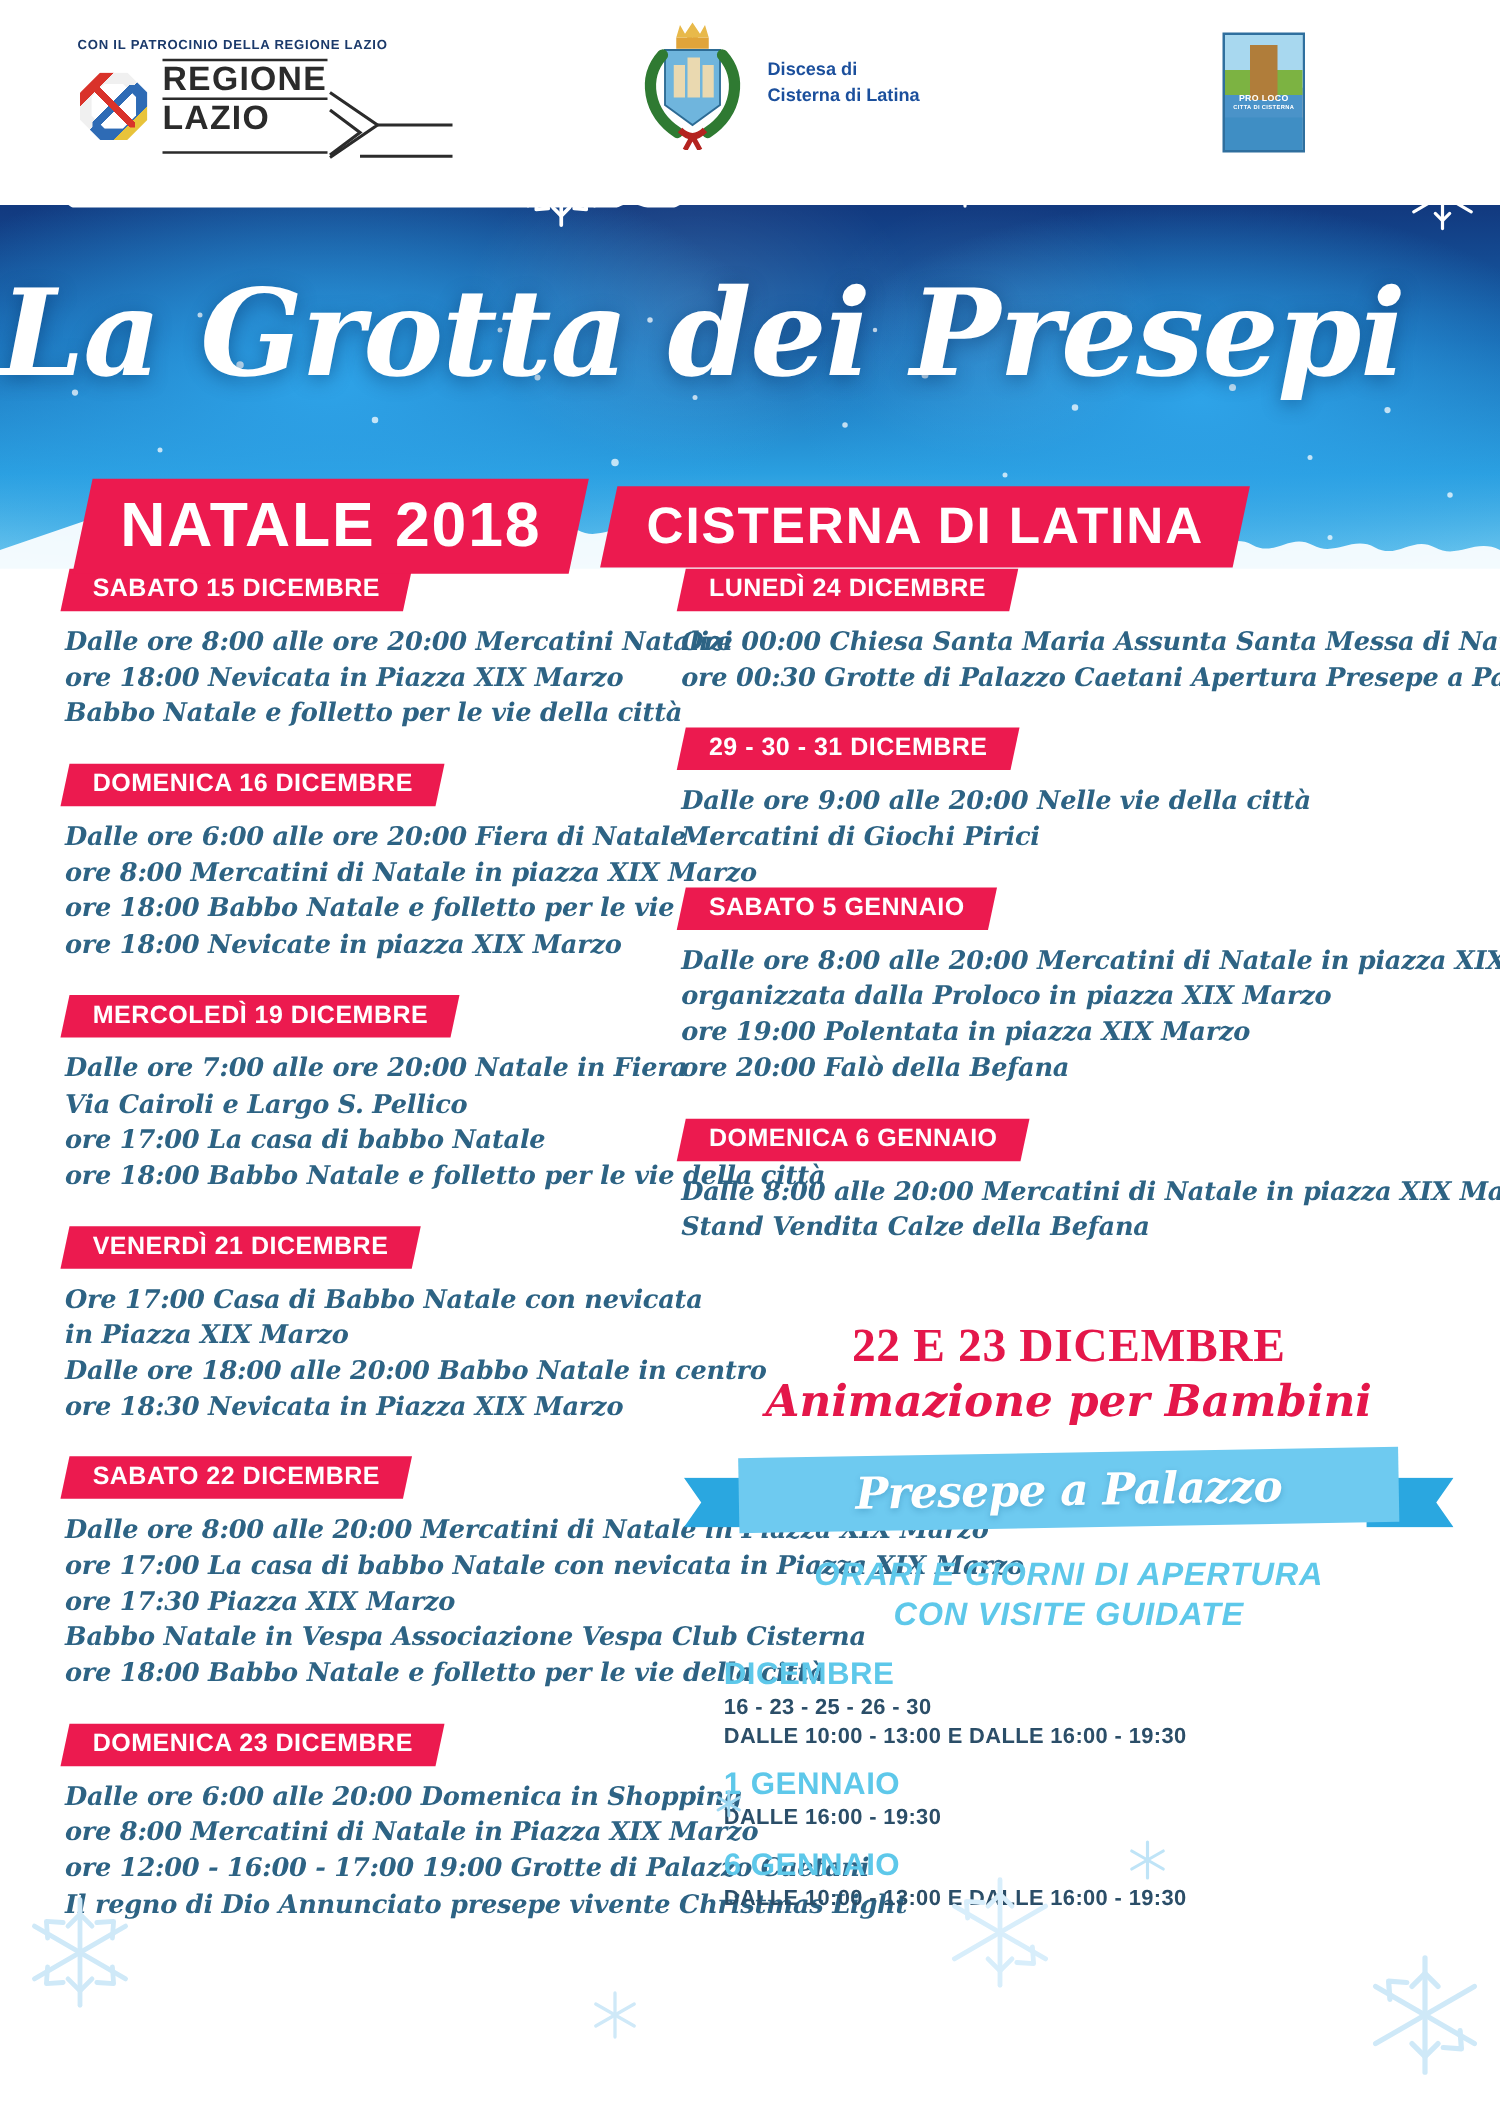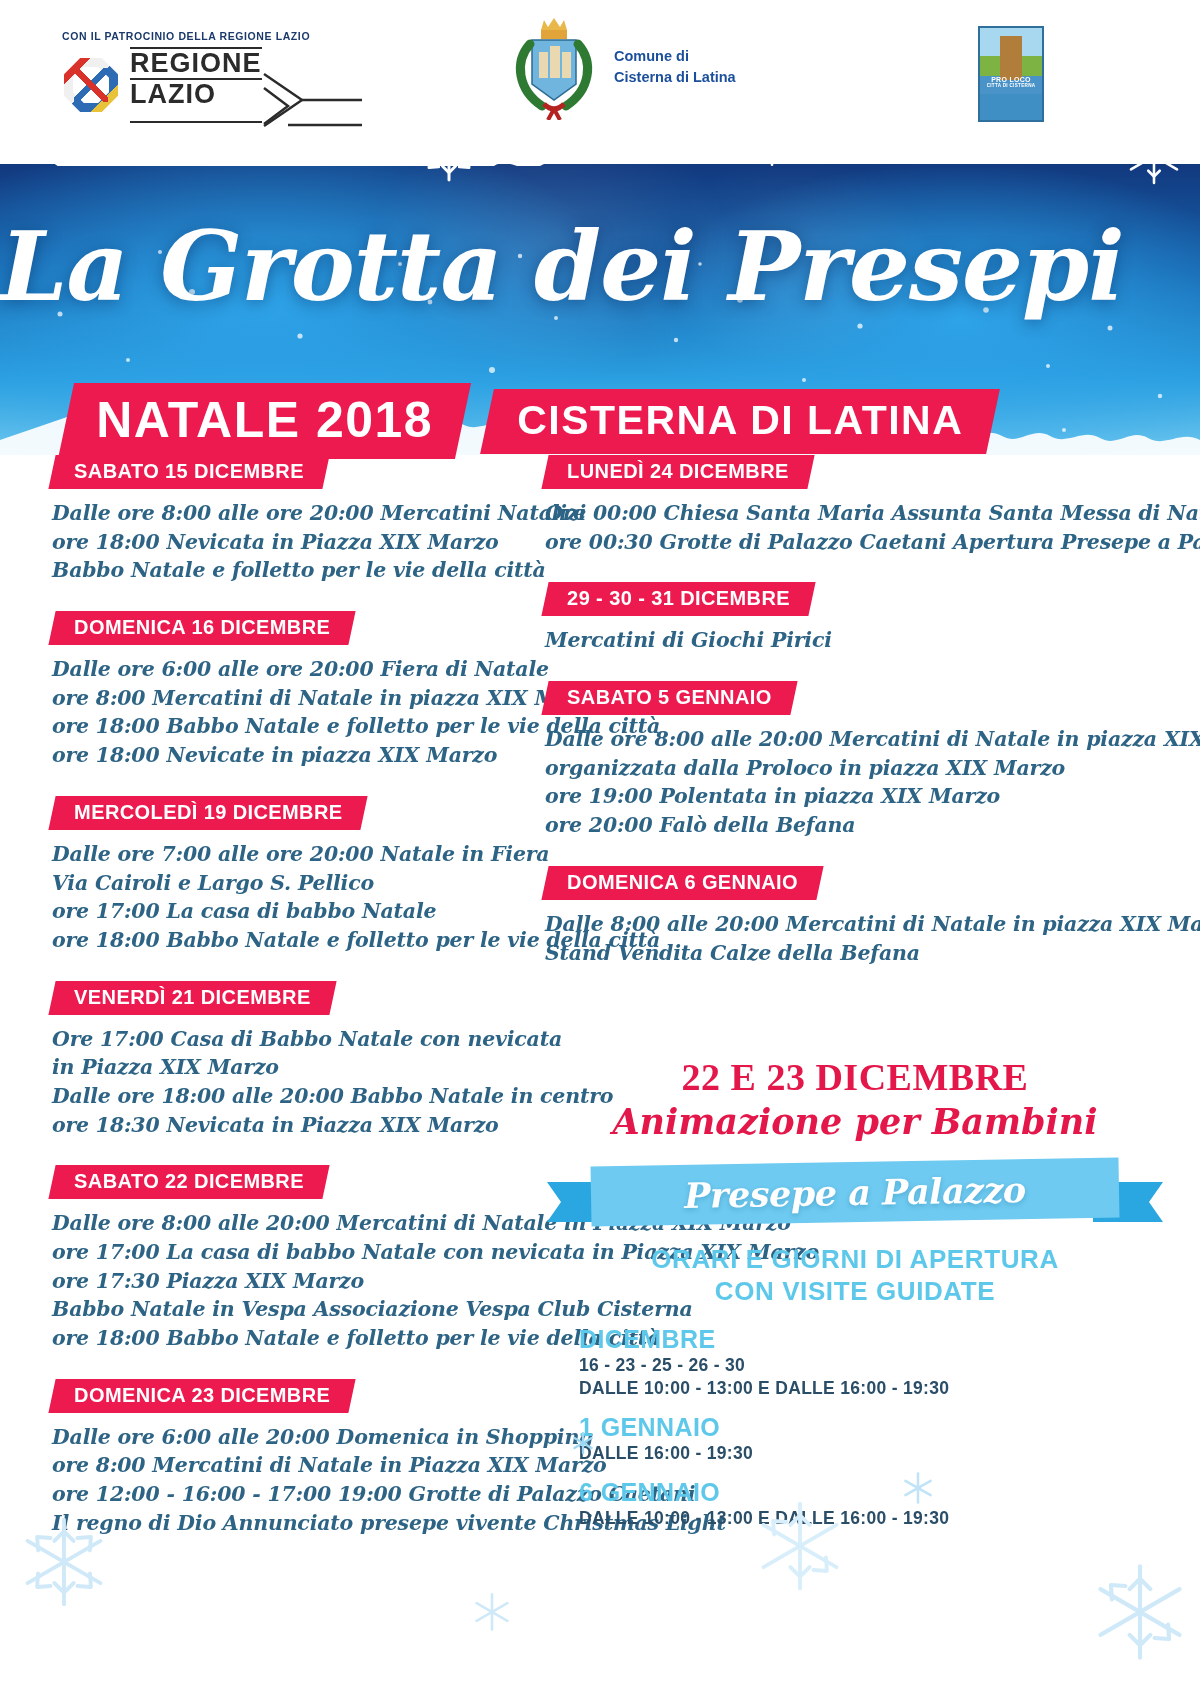--- a/index.html
+++ b/index.html
@@ -182,21 +182,21 @@
     display: flex; align-items: center; justify-content: center;
   }
   .ribbon-main span {
     font-family: "DejaVu Serif", serif; font-style: italic; font-weight: bold;
     color: #ffffff; font-size: 35px; letter-spacing: -.5px;
     text-shadow: 0 2px 5px rgba(0,80,130,.25);
   }
 
   .orari-title {
     margin-top: 16px; color: #5ec8ea; font-size: 26px; font-weight: bold;
-    letter-spacing: .6px; line-height: 1.22; text-align: center;
+    letter-spacing: .6px; line-height: 1.22; text-align: center; font-style: italic;
   }
 
   .orari-list { margin-top: 18px; text-align: left; padding-left: 34px; }
   .orari-month {
     color: #5ec8ea; font-size: 25px; font-weight: bold; letter-spacing: .4px;
     margin-top: 13px;
   }
   .orari-month:first-child { margin-top: 0; }
   .orari-days {
     color: #2b4e68; font-size: 17.5px; font-weight: bold; letter-spacing: .3px;
@@ -247,21 +247,21 @@
       <path d="M24,26 h44 v44 l-22,16 l-22,-16 z" fill="#6fb5dd" stroke="#2d6b94" stroke-width="1.5"></path>
       <rect x="31" y="38" width="9" height="26" fill="#ead9b0"></rect>
       <rect x="42" y="32" width="10" height="32" fill="#ead9b0"></rect>
       <rect x="54" y="38" width="9" height="26" fill="#ead9b0"></rect>
       <path d="M22,30 C6,48 10,76 34,92" fill="none" stroke="#2f7a32" stroke-width="9" stroke-linecap="round"></path>
       <path d="M70,30 C86,48 82,76 58,92" fill="none" stroke="#2f7a32" stroke-width="9" stroke-linecap="round"></path>
       <path d="M36,90 q10,10 20,0" fill="none" stroke="#b4231f" stroke-width="5"></path>
       <path d="M46,95 l-6,11 M46,95 l6,11" stroke="#b4231f" stroke-width="4" fill="none"></path>
     </svg>
     <div class="comune-text">
-      <div>Comune di</div>
+      <div>Discesa di</div>
       <div>Cisterna di Latina</div>
     </div>
   </div>
 
   <div class="proloco-block">
     <div class="pl-sky"></div>
     <div class="pl-hill"></div>
     <div class="pl-tower"></div>
     <div class="pl-label">
       <span>PRO LOCO</span>
@@ -424,20 +424,21 @@
           <div>ore 12:00 - 16:00 - 17:00 19:00  Grotte di Palazzo Caetani</div>
           <div>Il regno di Dio Annunciato presepe vivente Christmas Light</div>
         </div></div>
     </div>
   <div class="col col-right" id="col-right">
       <div class="sect"><div class="sect-head"><span>LUNEDÌ 24 DICEMBRE</span></div><div class="sect-lines">
           <div>Ore 00:00 Chiesa Santa Maria Assunta Santa Messa di Natale</div>
           <div>ore 00:30 Grotte di Palazzo Caetani Apertura Presepe a Palazzo</div>
         </div></div>
       <div class="sect"><div class="sect-head"><span>29 - 30 - 31 DICEMBRE</span></div><div class="sect-lines">
+          <div>Dalle ore 9:00 alle 20:00 Nelle vie della città</div>
           <div>Mercatini di Giochi Pirici</div>
         </div></div>
       <div class="sect"><div class="sect-head"><span>SABATO 5 GENNAIO</span></div><div class="sect-lines">
           <div>Dalle ore 8:00 alle 20:00 Mercatini di Natale in piazza XIX Marzo</div>
           <div>organizzata dalla Proloco in piazza XIX Marzo</div>
           <div>ore 19:00 Polentata in piazza XIX Marzo</div>
           <div>ore 20:00 Falò della Befana</div>
         </div></div>
       <div class="sect"><div class="sect-head"><span>DOMENICA 6 GENNAIO</span></div><div class="sect-lines">
           <div>Dalle 8:00 alle 20:00 Mercatini di Natale in piazza XIX Marzo</div>

